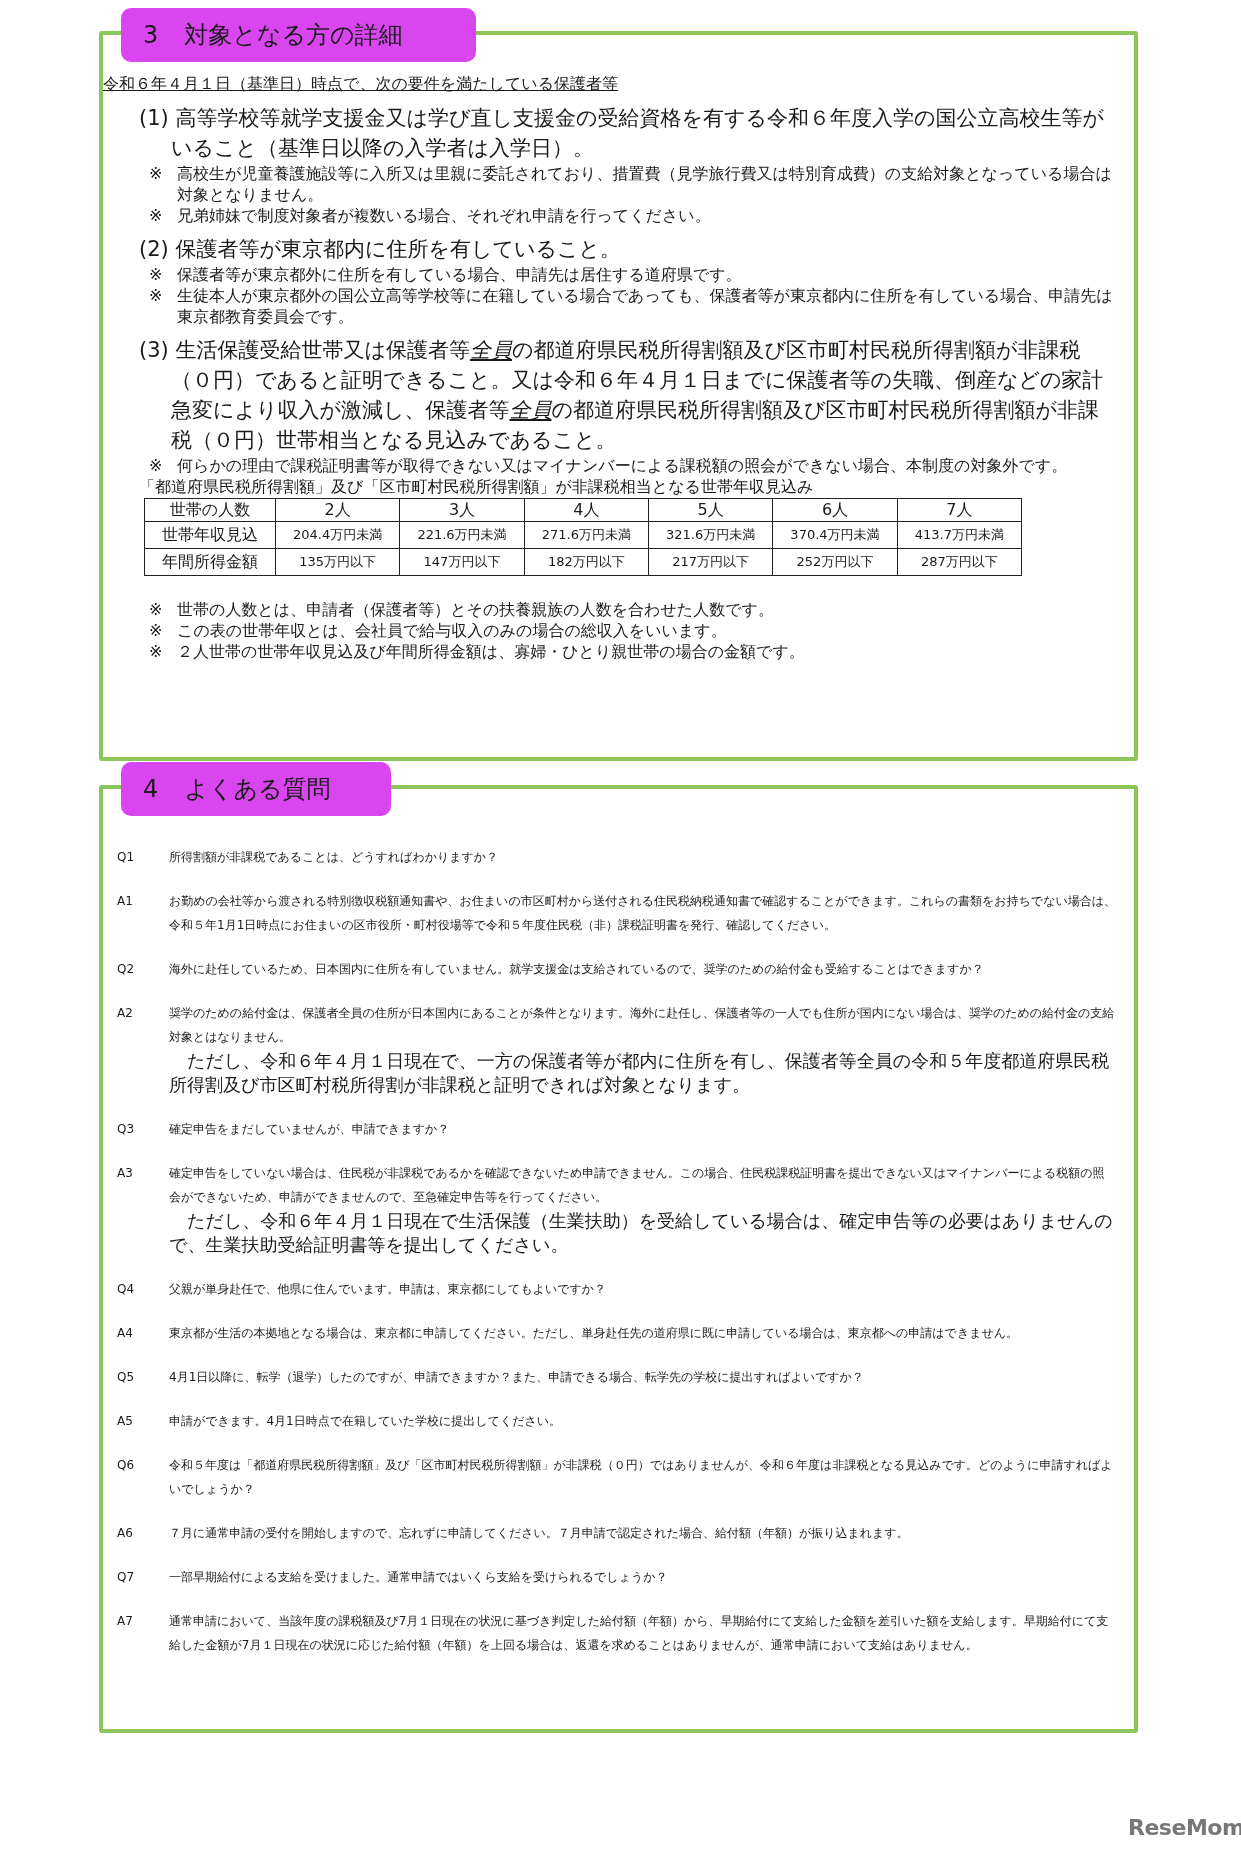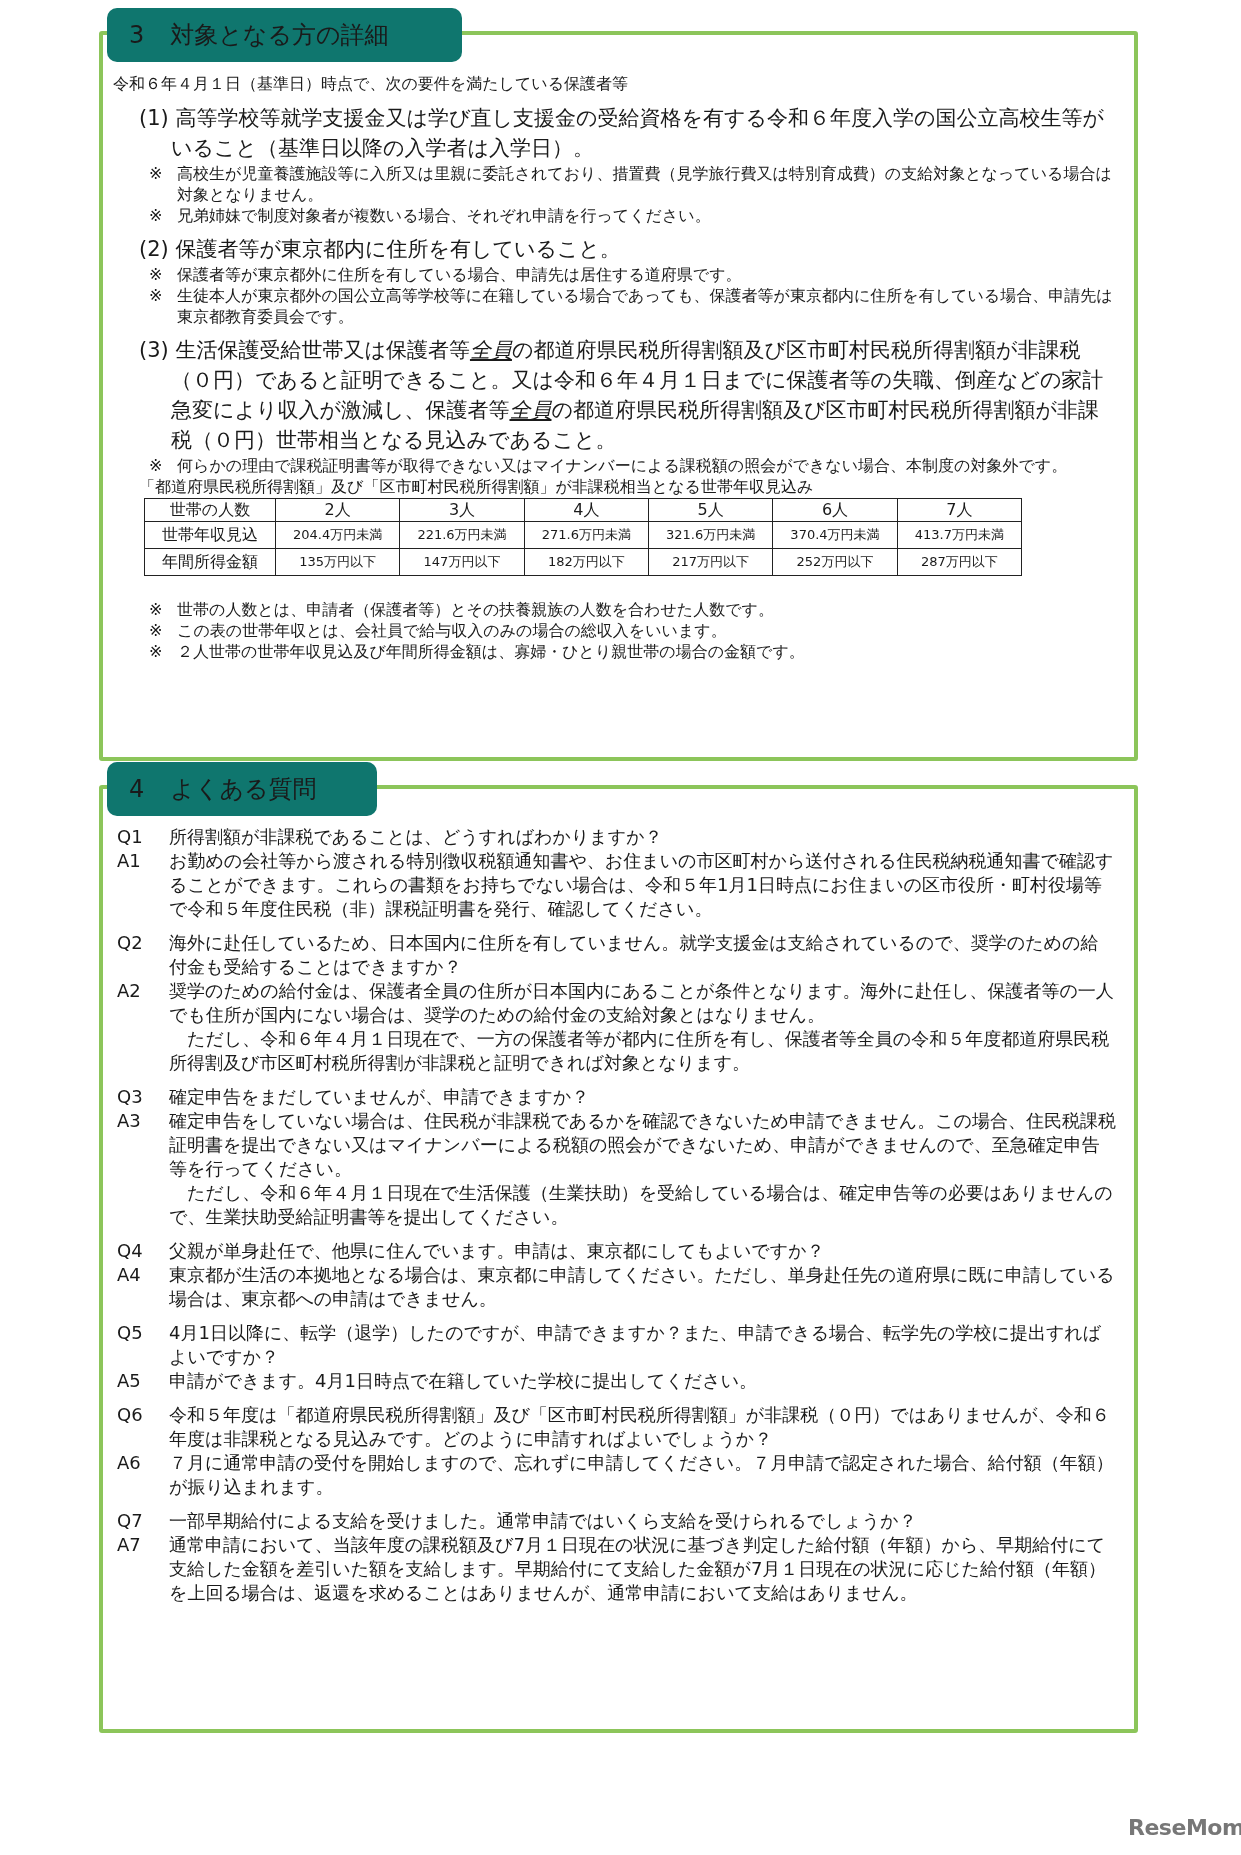--- a/index.html
+++ b/index.html
@@ -9,52 +9,52 @@
     color: #1a1a1a;
   }
   .section {
     position: absolute; left: 99px; width: 1039px;
     border: 4px solid #8cc55a; border-radius: 3px;
     box-sizing: border-box;
   }
   #sec3 { top: 31px; height: 730px; }
   #sec4 { top: 785px; height: 948px; }
   .tab {
-    position: absolute; left: 4px; top: -27px;
-    background: #0f766e; border-radius: 10px;
+    position: absolute; left: 18px; top: -27px;
+    background: #d946ef; border-radius: 10px;
     height: 54px; box-sizing: border-box;
     padding: 0 22px 0 22px;
     font-size: 24px; line-height: 54px; color: #1a1a1a; white-space: nowrap;
   }
   #sec3 .tab { width: 355px; }
   #sec4 .tab { width: 270px; }
   .tab .num { margin-right: 26px; }
   .content { position: absolute; left: 0; right: 0; }
   #sec3 .content { top: 38px; }
   #sec4 .content { top: 36px; }
 
-  .intro { margin-left: 10px; font-size: 16px; line-height: 22px; }
+  .intro { font-size: 16px; text-decoration: underline; line-height: 22px; }
   .item { margin-left: 36px; margin-right: 20px; }
   .item-title { font-size: 21px; line-height: 30px; padding-left: 32px; text-indent: -32px; }
   .note { font-size: 16px; line-height: 21px; padding-left: 28px; text-indent: -28px; margin-left: 10px; }
   .note .mark { display: inline-block; width: 28px; text-indent: 0; }
   .u { text-decoration: underline; font-style: italic; }
   .table-caption { font-size: 16px; line-height: 22px; margin-left: 36px; }
   table.income {
     margin-left: 41px; border-collapse: collapse; width: 878px;
     font-size: 15px; text-align: center;
   }
   table.income td { border: 1.5px solid #222; height: 26px; padding: 0; }
   table.income tr:first-child td { height: 22px; font-size: 16px; }
   table.income td.rowhead { width: 130px; font-size: 16px; }
   table.income td.small { font-size: 13px; }
 
   .qa { margin-left: 14px; margin-right: 18px; }
   .qa-block { margin-bottom: 10px; }
-  .q, .a { font-size: 18px; line-height: 24px; padding-left: 52px; text-indent: -52px; }
+  .q, .a { font-size: 12px; line-height: 24px; padding-left: 52px; text-indent: -52px; margin-top: 20px; }
   .q .lbl, .a .lbl { display: inline-block; width: 52px; text-indent: 0; }
   .cont { font-size: 18px; line-height: 24px; padding-left: 52px; text-indent: 18px; }
 
   .watermark {
     position: absolute; left: 1128px; top: 1815px;
     font-family: "DejaVu Sans", sans-serif; font-weight: bold;
     font-size: 22px; color: #777; letter-spacing: -0.5px;
   }
 </style>
 </head>

